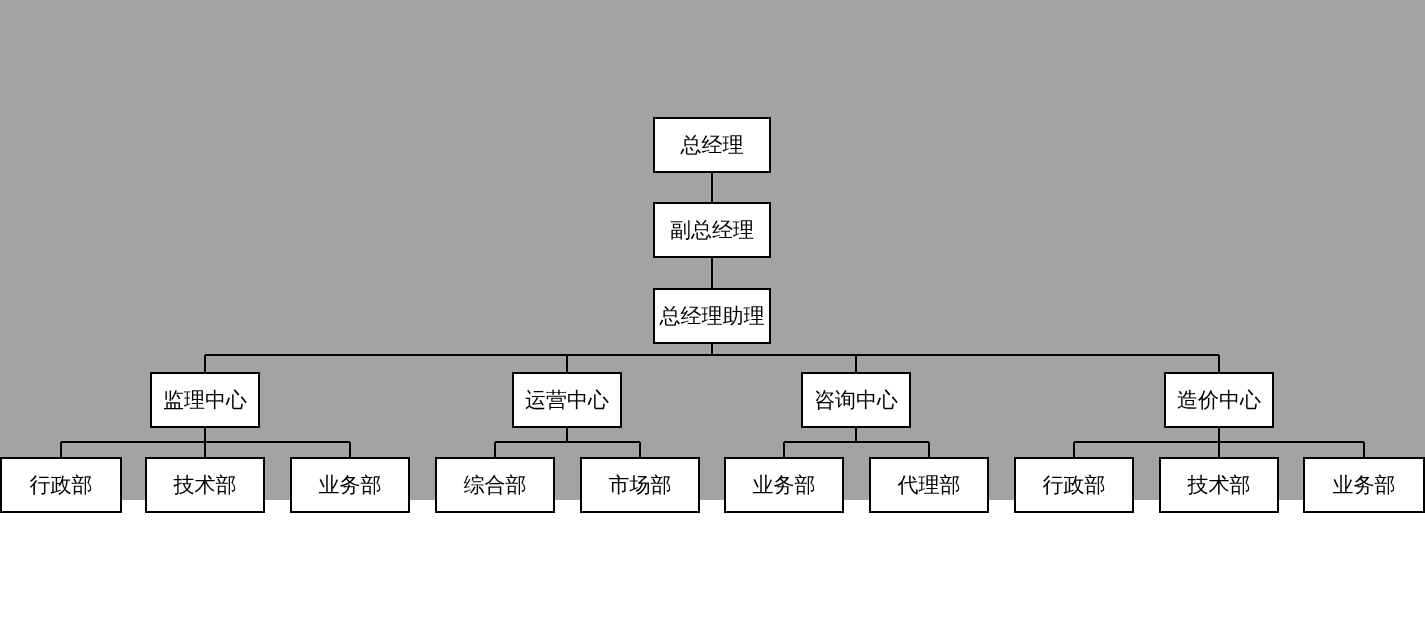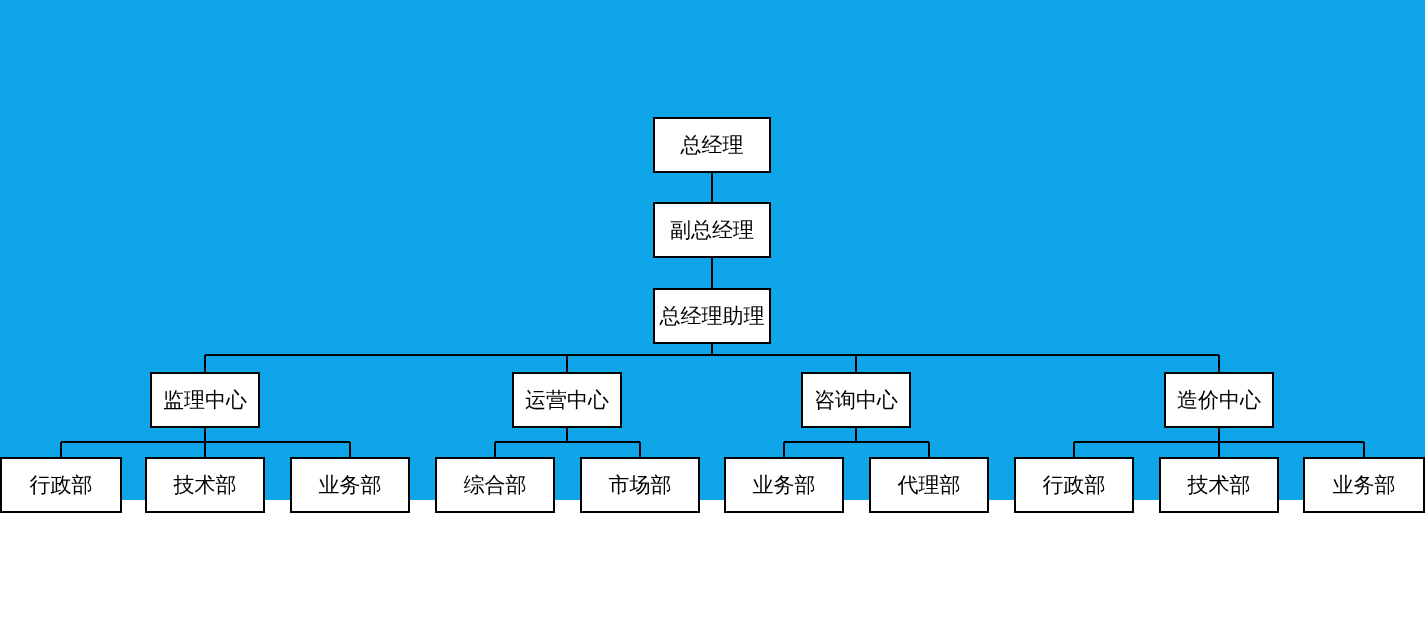--- a/index.html
+++ b/index.html
@@ -10,21 +10,21 @@
   body {
     width: 1425px;
     height: 631px;
     font-family: "Liberation Sans", "DejaVu Sans", sans-serif;
     overflow: hidden;
   }
   #chart-root {
     position: relative;
     width: 1425px;
     height: 500px;
-    background: #0ea5e9;
+    background: #a3a3a3;
   }
   svg.org-svg {
     display: block;
     width: 1425px;
     height: 631px;
   }
   .node-box {
     fill: #ffffff;
     stroke: #000000;
     stroke-width: 2;

